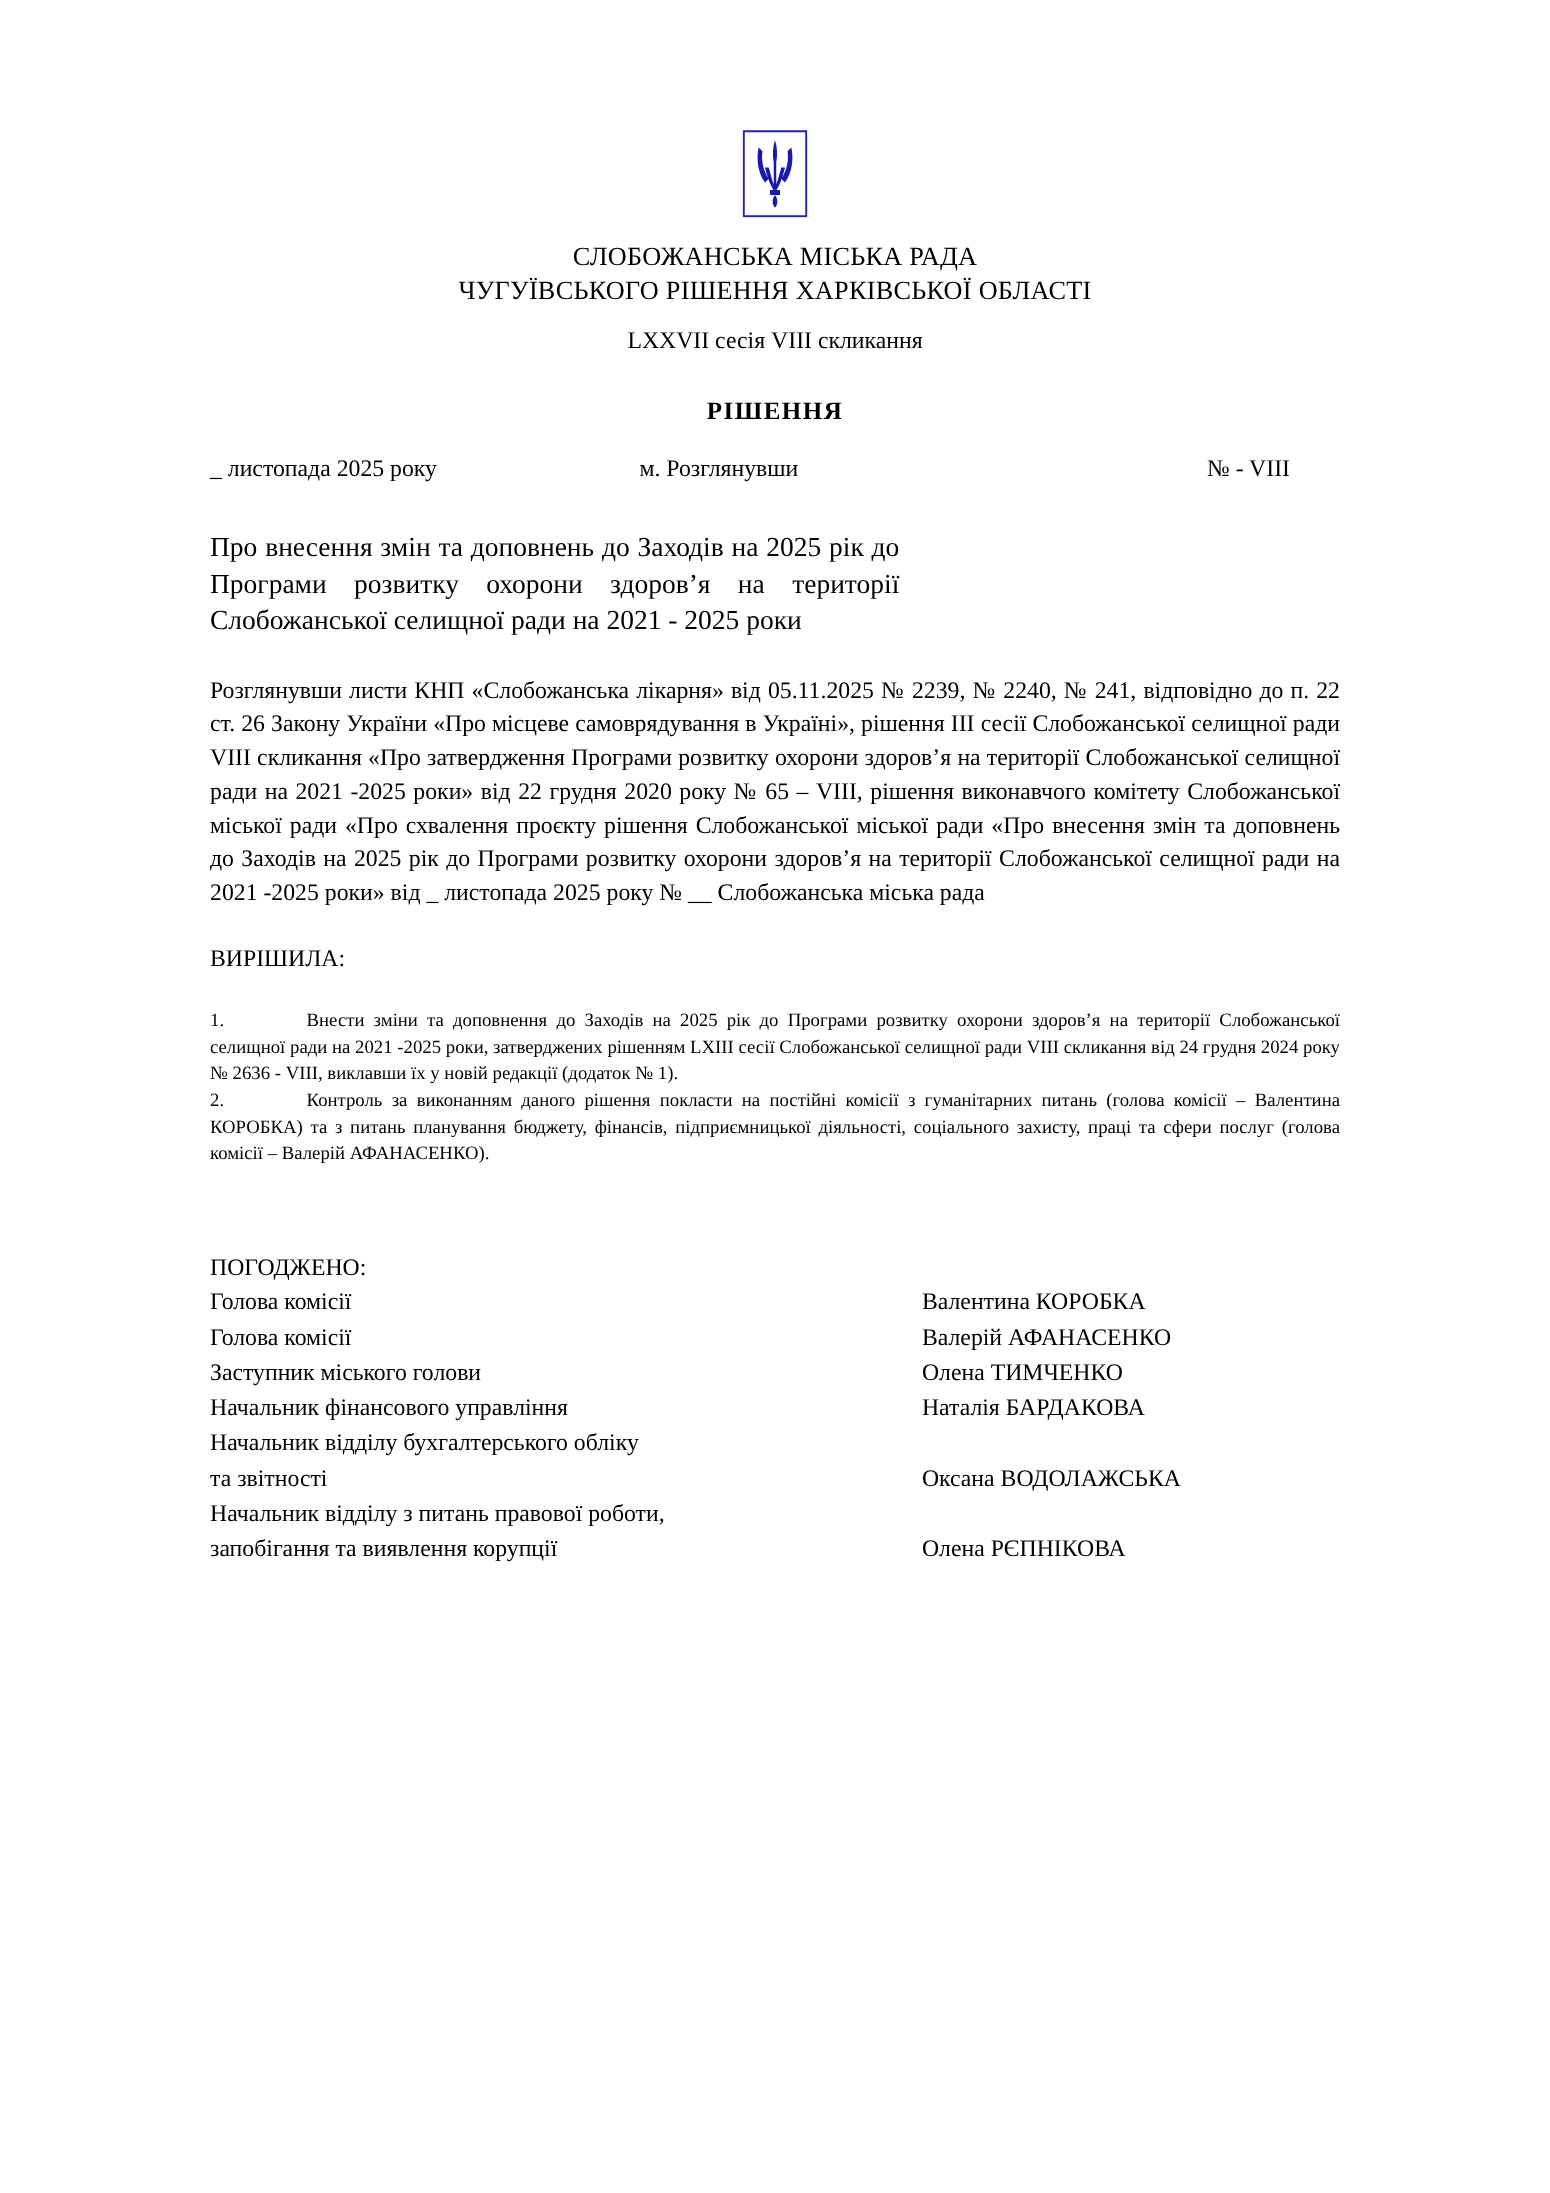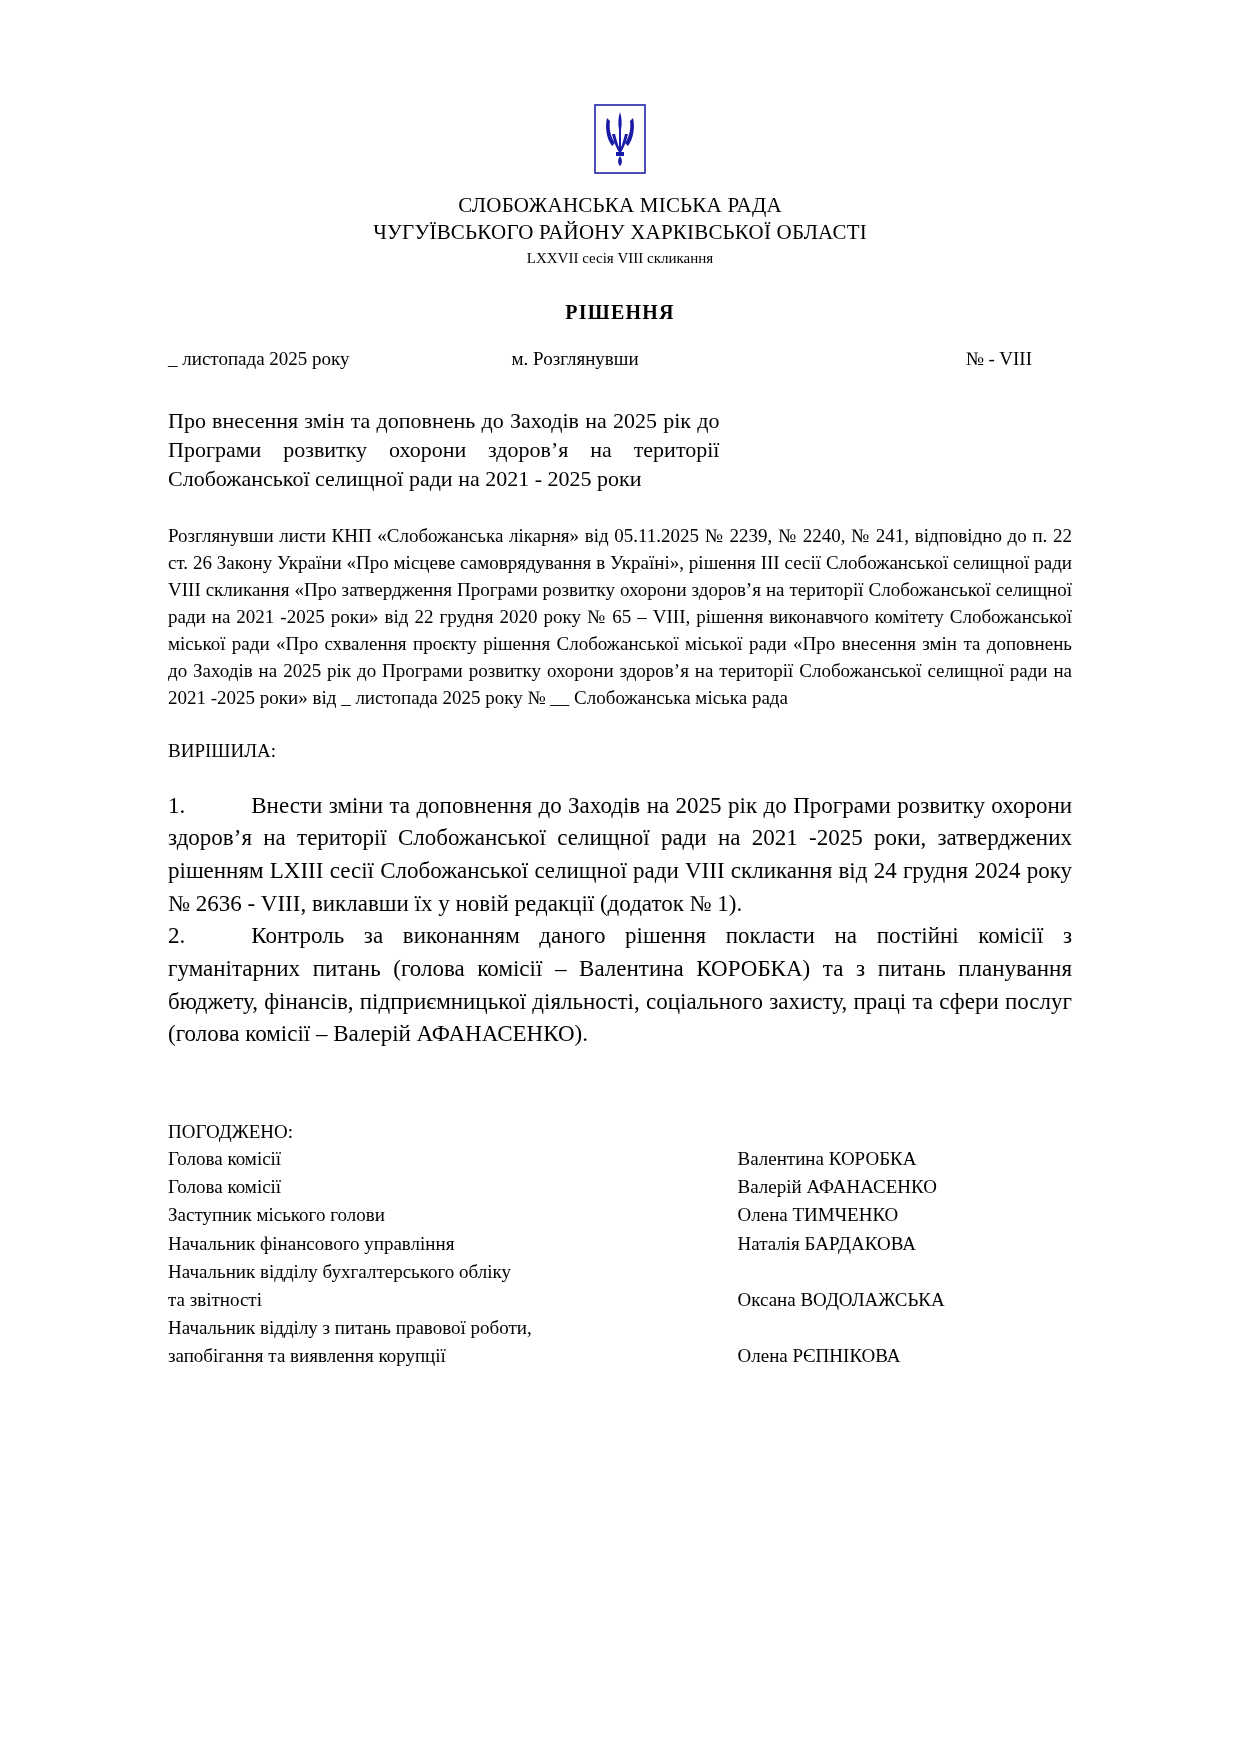--- a/index.html
+++ b/index.html
@@ -38,22 +38,22 @@
   
   .org-title {
     text-align: center;
     font-weight: normal;
     font-size: 21px;
     letter-spacing: 0.2px;
     line-height: 1.28;
   }
   .session-line {
     text-align: center;
-    font-size: 15px;
-    margin-top: 4px;
+    font-size: 19px;
+    margin-top: 16px;
   }
   .doc-type {
     text-align: center;
     font-weight: bold;
     font-size: 20px;
     letter-spacing: 1.2px;
     margin-top: 34px;
   }
 
   
@@ -84,21 +84,21 @@
     font-size: 19px;
     line-height: 1.42;
     text-align: justify;
   }
   .decision-word {
     margin-top: 28px;
     font-size: 19px;
   }
   .numbered {
     margin-top: 28px;
-    font-size: 23px;
+    font-size: 15px;
     line-height: 1.42;
     text-align: justify;
   }
   .numbered p { margin: 0; }
   .idt { display: inline-block; width: 66px; }
 
   
   .sign-row {
     display: flex;
     justify-content: space-between;
@@ -138,21 +138,21 @@
       <path d="M13 14 C11 22 12 34 18 42 L21 39 C16 32 15 23 16 17 Z" fill="#1a1aa8"></path>
       <path d="M39 14 C41 22 40 34 34 42 L31 39 C36 32 37 23 36 17 Z" fill="#1a1aa8"></path>
       <path d="M18 30 C20 38 22 44 26 50 C30 44 32 38 34 30 L31 30 C29 37 28 42 26 45 C24 42 23 37 21 30 Z" fill="#1a1aa8"></path>
       <path d="M22 48 L30 48 L30 52 L22 52 Z" fill="#1a1aa8"></path>
       <path d="M26 52 C23 56 24 60 26 62 C28 60 29 56 26 52 Z" fill="#1a1aa8"></path>
     </svg>
   </div>
 
   <div class="org-title">
     <div>СЛОБОЖАНСЬКА МІСЬКА РАДА</div>
-    <div>ЧУГУЇВСЬКОГО РАЙОНУ ХАРКІВСЬКОЇ ОБЛАСТІ</div>
+    <div>ЧУГУЇВСЬКОГО РІШЕННЯ ХАРКІВСЬКОЇ ОБЛАСТІ</div>
   </div>
   <div class="session-line">LXXVII сесія VIII скликання</div>
 
   <div class="doc-type">РІШЕННЯ</div>
 
   <div class="date-row">
     <div class="left">_ листопада 2025 року</div>
     <div class="center">м. Розглянувши</div>
     <div class="right">№  - VIII</div>
   </div>

